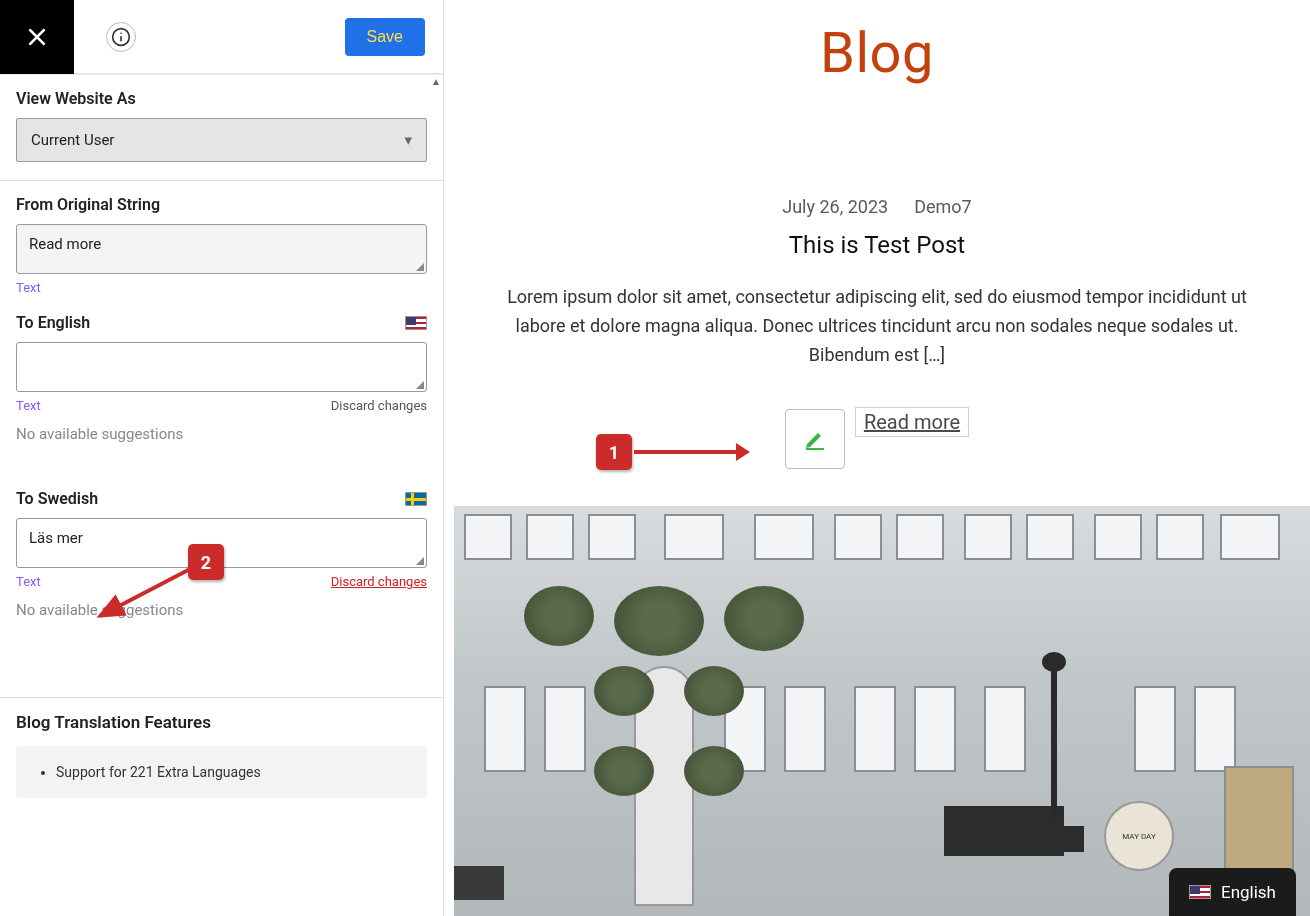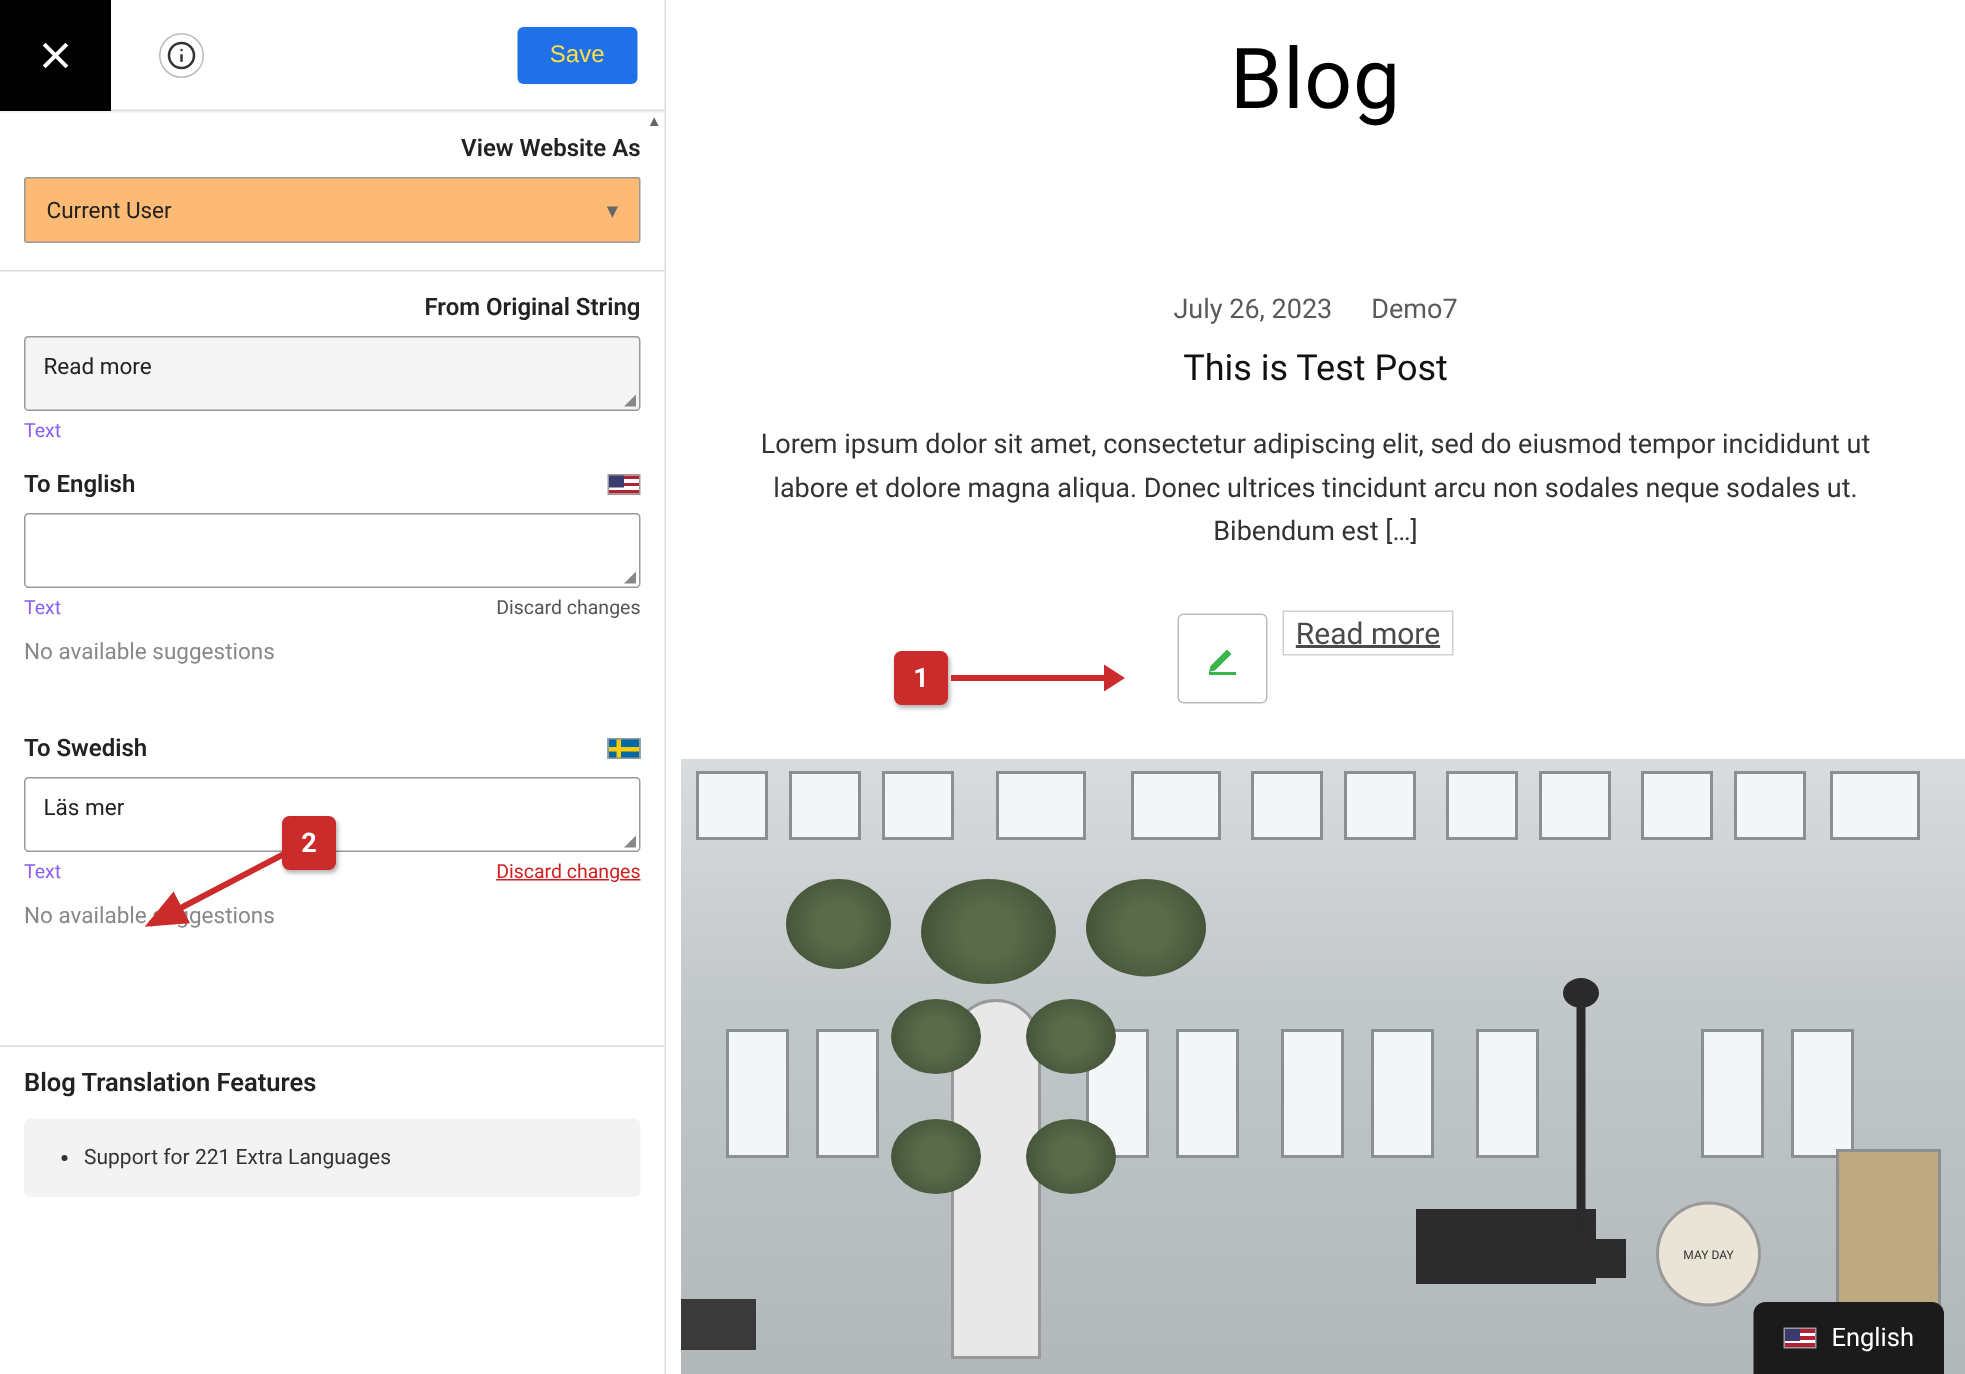--- a/index.html
+++ b/index.html
@@ -14,23 +14,23 @@
 .info-btn svg { width: 20px; height: 20px; }
 .save-btn { margin-left: auto; margin-right: 18px; background: #2070e8; color: #fde047; border: none; border-radius: 4px; padding: 10px 22px; font-size: 16px; font-weight: 500; cursor: pointer; }
 
 .panel-body { flex: 1; overflow-y: auto; position: relative; }
 .panel-body::-webkit-scrollbar { width: 14px; }
 .panel-body::-webkit-scrollbar-track { background: #f0f0f0; }
 .panel-body::-webkit-scrollbar-thumb { background: #c0c0c0; }
 
 .section { padding: 14px 16px 18px 16px; }
 .section.bb { border-bottom: 1px solid #ddd; }
-.sec-heading { font-size: 16px; font-weight: 600; margin-bottom: 10px; text-align: right; }
-
-.select-box { border: 1px solid #999; border-radius: 2px; display: flex; align-items: center; padding: 12px 14px; cursor: pointer; background: #fdba74; justify-content: flex-end; }
+.sec-heading { font-size: 16px; font-weight: 600; margin-bottom: 10px; }
+
+.select-box { border: 1px solid #999; border-radius: 2px; display: flex; align-items: center; padding: 12px 14px; cursor: pointer; background: #e5e5e5; justify-content: flex-end; }
 .select-box span { font-size: 15px; }
 .select-box .caret { margin-left: auto; color: #666; }
 
 .textarea-box { border: 1px solid #999; border-radius: 3px; padding: 10px 12px; min-height: 50px; font-size: 15px; background: #fff; position: relative; resize: both; }
 .textarea-box.disabled { background: #f4f4f4; }
 .resize-handle { position: absolute; right: 2px; bottom: 2px; width: 10px; height: 10px; }
 .resize-handle::before { content: ""; position: absolute; right: 0; bottom: 0; width: 0; height: 0; border-left: 8px solid transparent; border-bottom: 8px solid #888; }
 
 .type-label { font-size: 13px; color: #8b5cf6; margin-top: 6px; }
 .row-with-flag { display: flex; align-items: center; gap: 28px; }
@@ -43,21 +43,21 @@
 .label-discard-row .discard { margin-left: auto; margin-top: 0; }
 
 .extra-heading { font-size: 17px; font-weight: 600; margin-bottom: 14px; }
 .extra-box { background: #f3f3f3; border-radius: 4px; padding: 18px 16px; }
 .extra-box ul { list-style: disc; padding-left: 24px; }
 .extra-box li { font-size: 14px; color: #333; }
 
 .scroll-arrow-t { position: absolute; right: 2px; top: 76px; font-size: 10px; color: #666; }
 
 .preview { flex: 1; position: relative; overflow: hidden; background: #fff; }
-.blog-title { font-size: 56px; font-weight: 400; text-align: center; margin-top: 20px; color: #000000; letter-spacing: 0.5px; }
+.blog-title { font-size: 56px; font-weight: 400; text-align: center; margin-top: 20px; color: #c2410c; letter-spacing: 0.5px; }
 .post { text-align: center; margin-top: 110px; padding: 0 60px; }
 .post-meta { font-size: 18px; color: #5a5a5a; display: flex; justify-content: center; gap: 26px; }
 .post-title { font-size: 24px; font-weight: 400; color: #111; margin-top: 14px; }
 .post-body { font-size: 18px; color: #333; line-height: 1.6; margin-top: 24px; }
 .readmore-row { display: flex; align-items: center; justify-content: center; gap: 10px; margin-top: 40px; }
 .edit-pencil { width: 60px; height: 60px; border: 1px solid #bbb; border-radius: 4px; display: flex; align-items: center; justify-content: center; background: #fff; cursor: pointer; }
 .edit-pencil svg { width: 24px; height: 24px; }
 .readmore-link { font-size: 20px; color: #4a4a4a; text-decoration: underline; border: 1px solid #d0d0d0; padding: 2px 8px; cursor: pointer; align-self: flex-start; margin-top: -2px; }
 
 .photo-area { position: absolute; left: 10px; right: 0; top: 506px; height: 410px; background: linear-gradient(180deg, #d8dcde 0%, #c2c7c9 40%, #b2b7b9 100%); overflow: hidden; }

